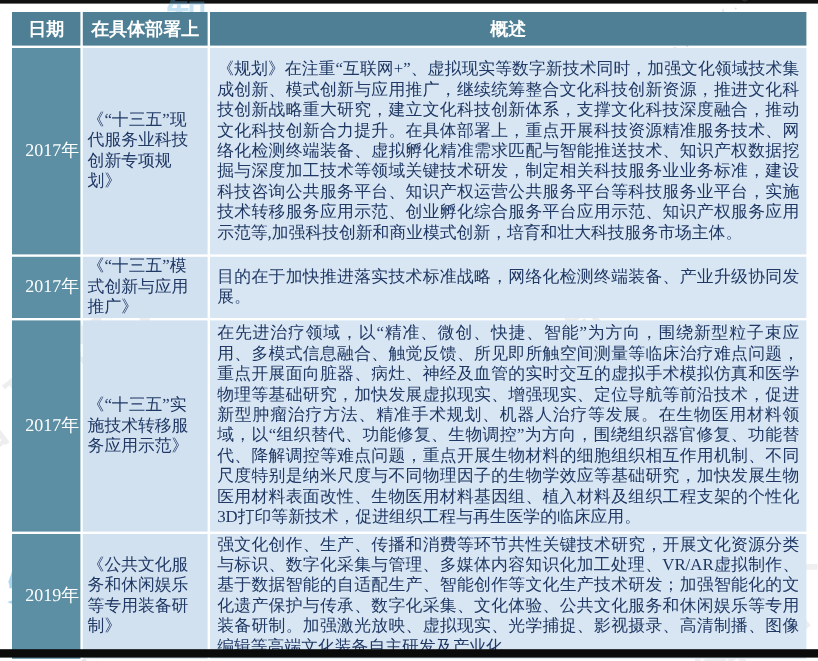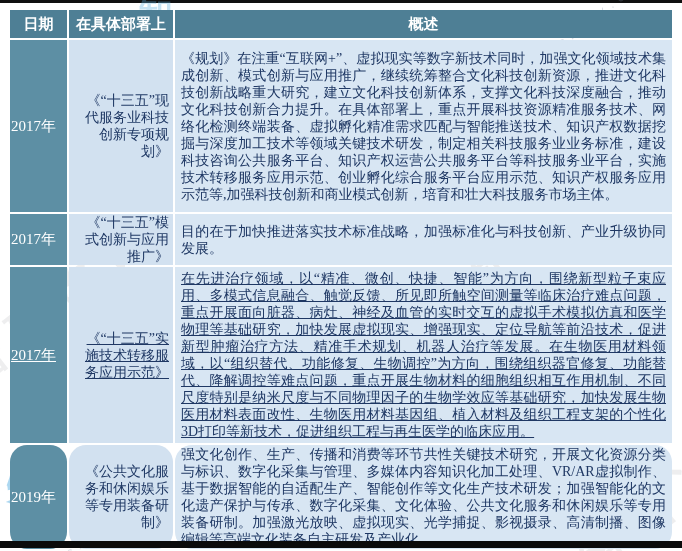--- a/index.html
+++ b/index.html
@@ -15,33 +15,33 @@
   }
   col.c-date{width:57px;}
   col.c-policy{width:104px;}
   col.c-overview{width:497px;}
   th{
     background:#4e7f95;color:#ffffff;font-weight:bold;font-size:15px;
     height:28px;text-align:center;vertical-align:middle;padding:0 2px;
   }
   td{vertical-align:middle;font-size:14px;line-height:17px;color:#1f3864;}
   td.date{
-    background:#5d8fa4;color:#ffffff;text-align:left;
+    background:#5d8fa4;color:#ffffff;text-align:right;
     font-size:15px;letter-spacing:0;
   }
   td.policy{
-    background:#d2e1f0;text-align:right;padding:0 4px;
+    background:#d2e1f0;text-align:left;padding:0 4px;
   }
   td.overview{
     background:#d8e6f3;text-align:justify;padding:1px 6px 1px 6px;
   }
   tbody tr:nth-child(1) td{height:170px;margin-left:38px;}
   tbody tr:nth-child(2) td{height:48px;}
-  tbody tr:nth-child(3) td{height:174px;text-decoration:underline;}
-  tbody tr:nth-child(4) td{height:102px;border-radius:17px;}
+  tbody tr:nth-child(3) td{height:174px;}
+  tbody tr:nth-child(4) td{height:102px;}
   
   .wm{position:absolute;pointer-events:none;white-space:nowrap;}
   .wm-big{
     font-size:46px;color:#8a8f96;opacity:.14;letter-spacing:14px;
     transform:rotate(-38deg);font-family:"Liberation Sans",sans-serif;font-weight:bold;
   }
   .wm-small{
     font-size:13px;color:#7d8term;color:#7d86a0;opacity:.28;letter-spacing:6px;
     transform:rotate(-38deg);font-family:"Liberation Sans",sans-serif;
   }
@@ -85,21 +85,21 @@
     <tbody>
   <tr>
     <td class="date">2017年</td>
     <td class="policy">《“十三五”现代服务业科技创新专项规划》</td>
     <td class="overview">《规划》在注重“互联网+”、虚拟现实等数字新技术同时，加强文化领域技术集成创新、模式创新与应用推广，继续统筹整合文化科技创新资源，推进文化科技创新战略重大研究，建立文化科技创新体系，支撑文化科技深度融合，推动文化科技创新合力提升。在具体部署上，重点开展科技资源精准服务技术、网络化检测终端装备、虚拟孵化精准需求匹配与智能推送技术、知识产权数据挖掘与深度加工技术等领域关键技术研发，制定相关科技服务业业务标准，建设科技咨询公共服务平台、知识产权运营公共服务平台等科技服务业平台，实施技术转移服务应用示范、创业孵化综合服务平台应用示范、知识产权服务应用示范等,加强科技创新和商业模式创新，培育和壮大科技服务市场主体。</td>
   </tr>
 
   <tr>
     <td class="date">2017年</td>
     <td class="policy">《“十三五”模式创新与应用推广》</td>
-    <td class="overview">目的在于加快推进落实技术标准战略，加强标准化与科技创新、产业升级协同发展。</td>
+    <td class="overview">目的在于加快推进落实技术标准战略，网络化检测终端装备、产业升级协同发展。</td>
   </tr>
 
   <tr>
     <td class="date">2017年</td>
     <td class="policy">《“十三五”实施技术转移服务应用示范》</td>
     <td class="overview">在先进治疗领域，以“精准、微创、快捷、智能”为方向，围绕新型粒子束应用、多模式信息融合、触觉反馈、所见即所触空间测量等临床治疗难点问题，重点开展面向脏器、病灶、神经及血管的实时交互的虚拟手术模拟仿真和医学物理等基础研究，加快发展虚拟现实、增强现实、定位导航等前沿技术，促进新型肿瘤治疗方法、精准手术规划、机器人治疗等发展。在生物医用材料领域，以“组织替代、功能修复、生物调控”为方向，围绕组织器官修复、功能替代、降解调控等难点问题，重点开展生物材料的细胞组织相互作用机制、不同尺度特别是纳米尺度与不同物理因子的生物学效应等基础研究，加快发展生物医用材料表面改性、生物医用材料基因组、植入材料及组织工程支架的个性化3D打印等新技术，促进组织工程与再生医学的临床应用。</td>
   </tr>
 
   <tr>
     <td class="date">2019年</td>

